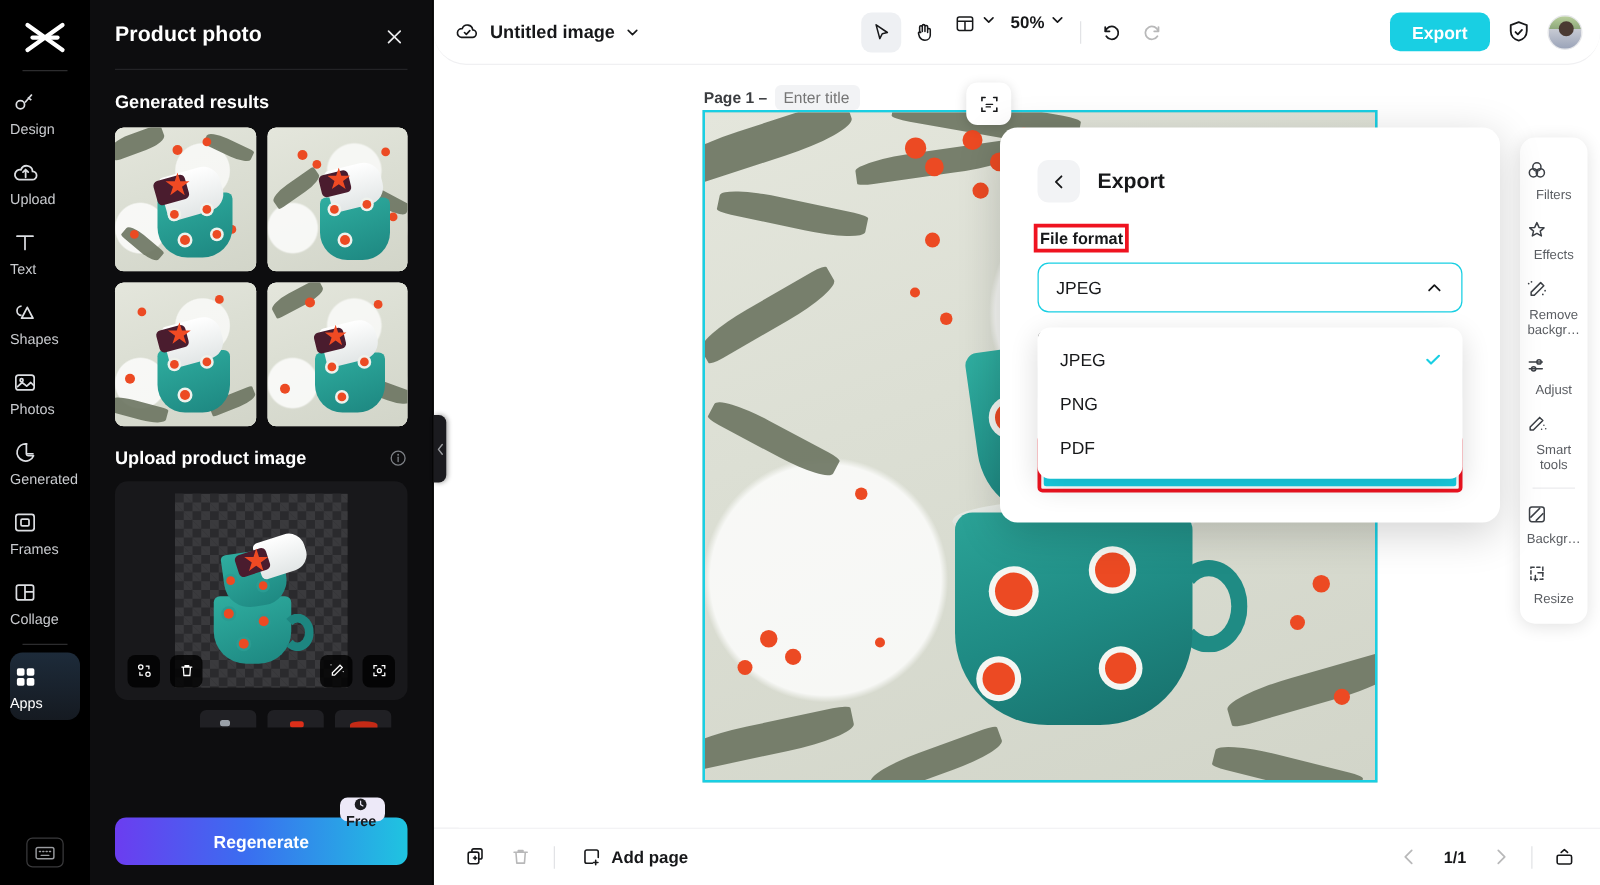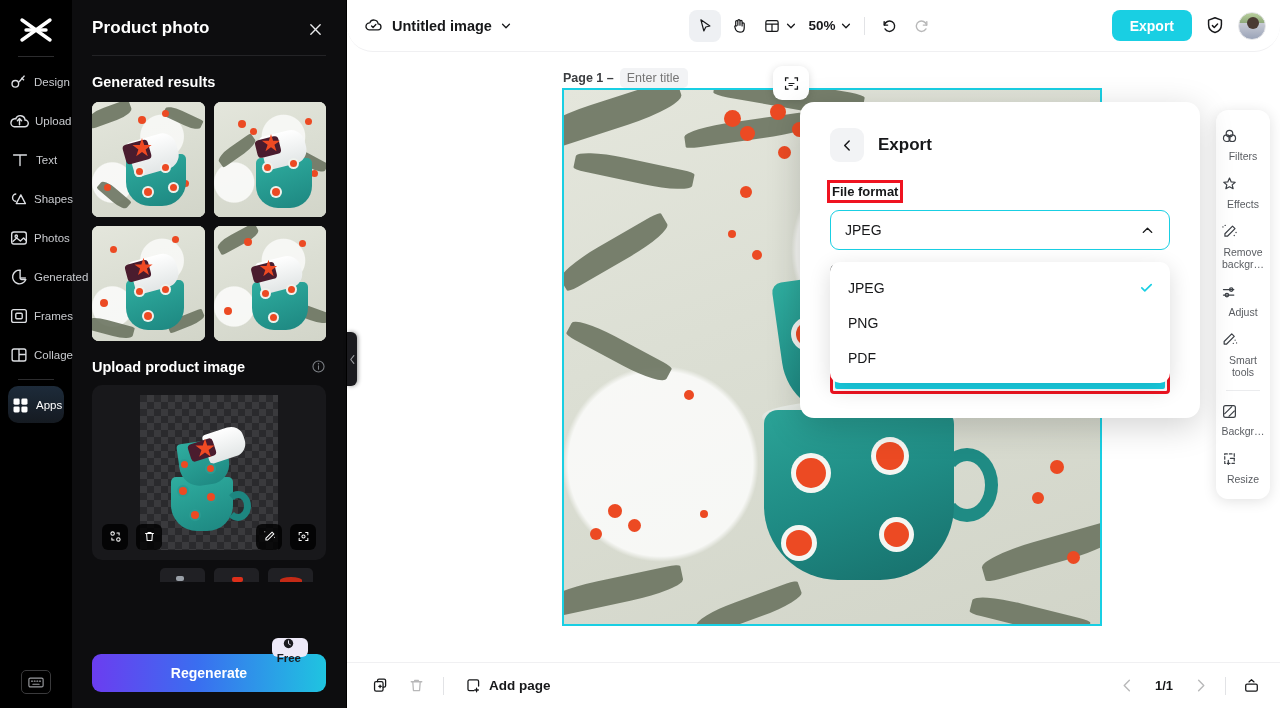--- a/index.html
+++ b/index.html
@@ -16,21 +16,21 @@
   .rail {
     width: 72px; height: 708px; background: #000000;
     display: flex; flex-direction: column; align-items: center;
     flex: 0 0 72px; position: relative; z-index: 30;
   }
   .rail-logo { margin-top: 14px; margin-bottom: 6px; width: 40px; height: 32px;
     display:flex; align-items:center; justify-content:center; }
   .rail-sep { width: 36px; height: 1px; background: #2c2c2e; margin: 4px 0 6px; }
   .rail-item {
     width: 56px; padding: 7px 0 6px; border-radius: 10px;
-    display: flex; flex-direction: row; align-items: center; gap: 4px;
+    display: flex; flex-direction: column; gap: 4px;
     cursor: pointer; margin-bottom: 2px;
   }
   .rail-item .ic { width: 24px; height: 24px; display:flex; align-items:center; justify-content:center; }
   .rail-item .lb { font-size: 11.5px; color: #c9cbcf; line-height: 13px; }
   .rail-item.active { background: linear-gradient(180deg,#1d2b3a 0%,#151a21 100%); }
   .rail-item.active .lb { color: #ffffff; }
   .rail-bottom { margin-top: auto; margin-bottom: 14px; width: 30px; height: 24px;
     display:flex; align-items:center; justify-content:center; border-radius:5px;
     border:1px solid #3a3a3c; cursor:pointer; }
 
@@ -91,21 +91,21 @@
   
   .main { flex:1; height:708px; display:flex; flex-direction:column; background:#fff; position:relative; }
   .topbar { height: 52px; display:flex; align-items:center; padding: 0 14px 0 16px; gap: 8px;
             border-bottom:1px solid #f0f0f2; background:#fff; position:relative; z-index:20;border-radius:26px; }
   .doc-name { display:flex; align-items:center; gap: 8px; }
   .doc-name .t { font-size: 14.5px; font-weight:600; color:#17181a; }
   .top-center { position:absolute; left: 50%; transform: translateX(-50%); display:flex; align-items:center; gap: 2px; }
   .tb { width:32px; height:32px; border-radius:8px; display:flex; align-items:center; justify-content:center; cursor:pointer; }
   .tb.sel { background:#eef0f3; }
   .tb.dis { opacity: .3; cursor:default; }
-  .combo { display:flex; align-items:center; gap:4px; padding: 0 4px 0 6px; height:32px; border-radius:8px; cursor:pointer; }
+  .combo { display:flex; gap:4px; padding: 0 4px 0 6px; height:32px; border-radius:8px; cursor:pointer; }
   .zoom-val { font-size: 13.5px; font-weight:600; }
   .vsep { width:1px; height:18px; background:#e2e3e6; margin: 0 6px; }
   .top-right { margin-left:auto; display:flex; align-items:center; gap: 12px; }
   .btn-export { height:31px; padding: 0 18px; border-radius: 8px; background:#19cfe3; color:#fff;
                 border:none; font-size:14px; font-weight:700; font-family:inherit; cursor:pointer; }
   .avatar { width:28px; height:28px; border-radius:50%; overflow:hidden; border:1px solid #e5e6e9; cursor:pointer;
             background: linear-gradient(180deg,#b9cf9c 0%, #8fa97c 38%, #c8cbd4 39%, #9aa3b8 100%); position:relative; }
   .avatar::after { content:""; position:absolute; left:8px; top:4px; width:12px; height:12px; border-radius:50%;
                    background:#4a3a32; }
 

